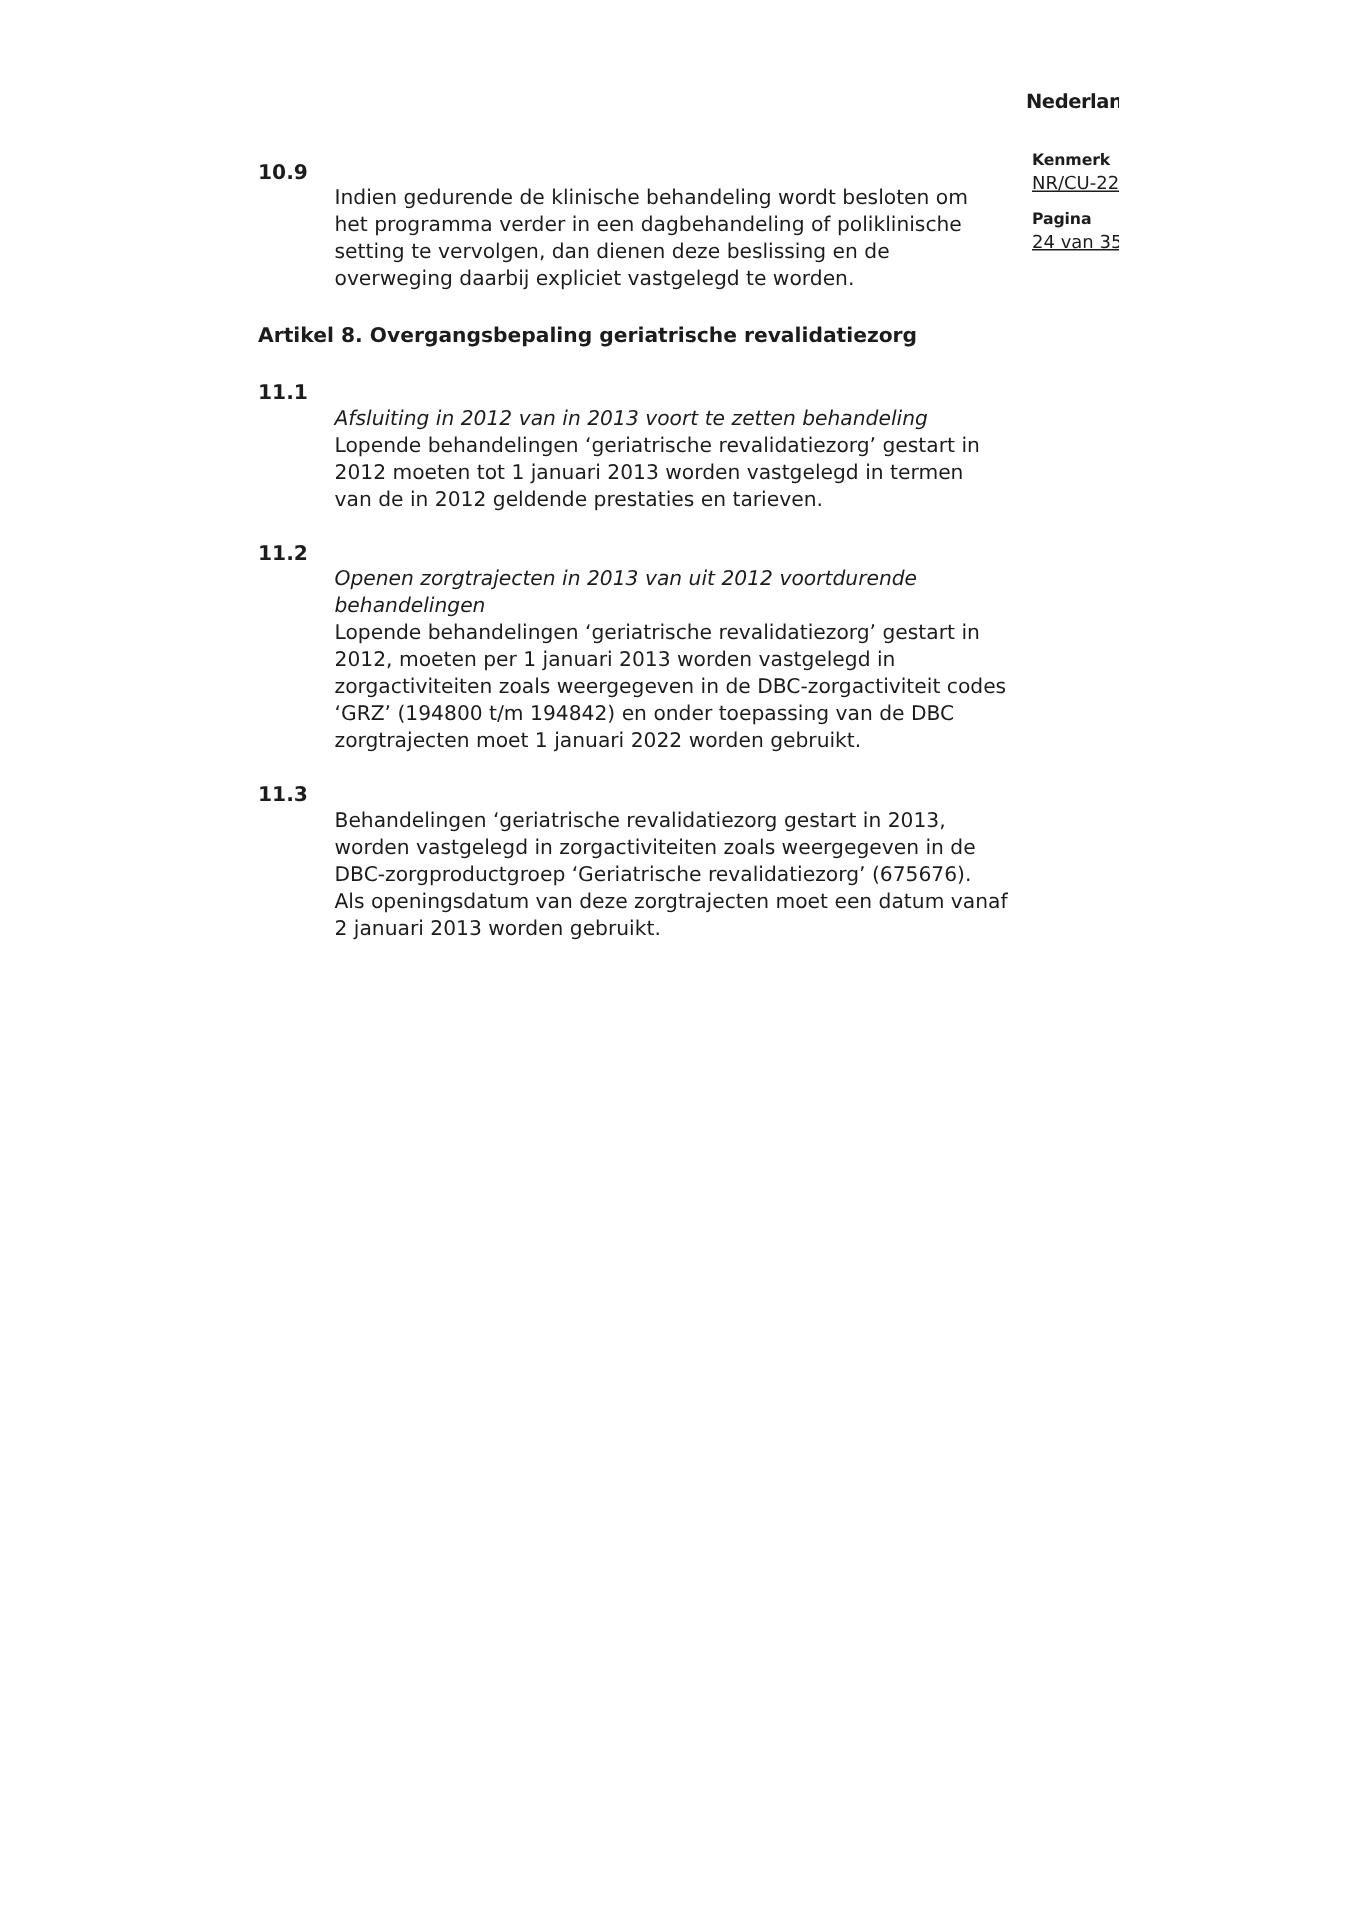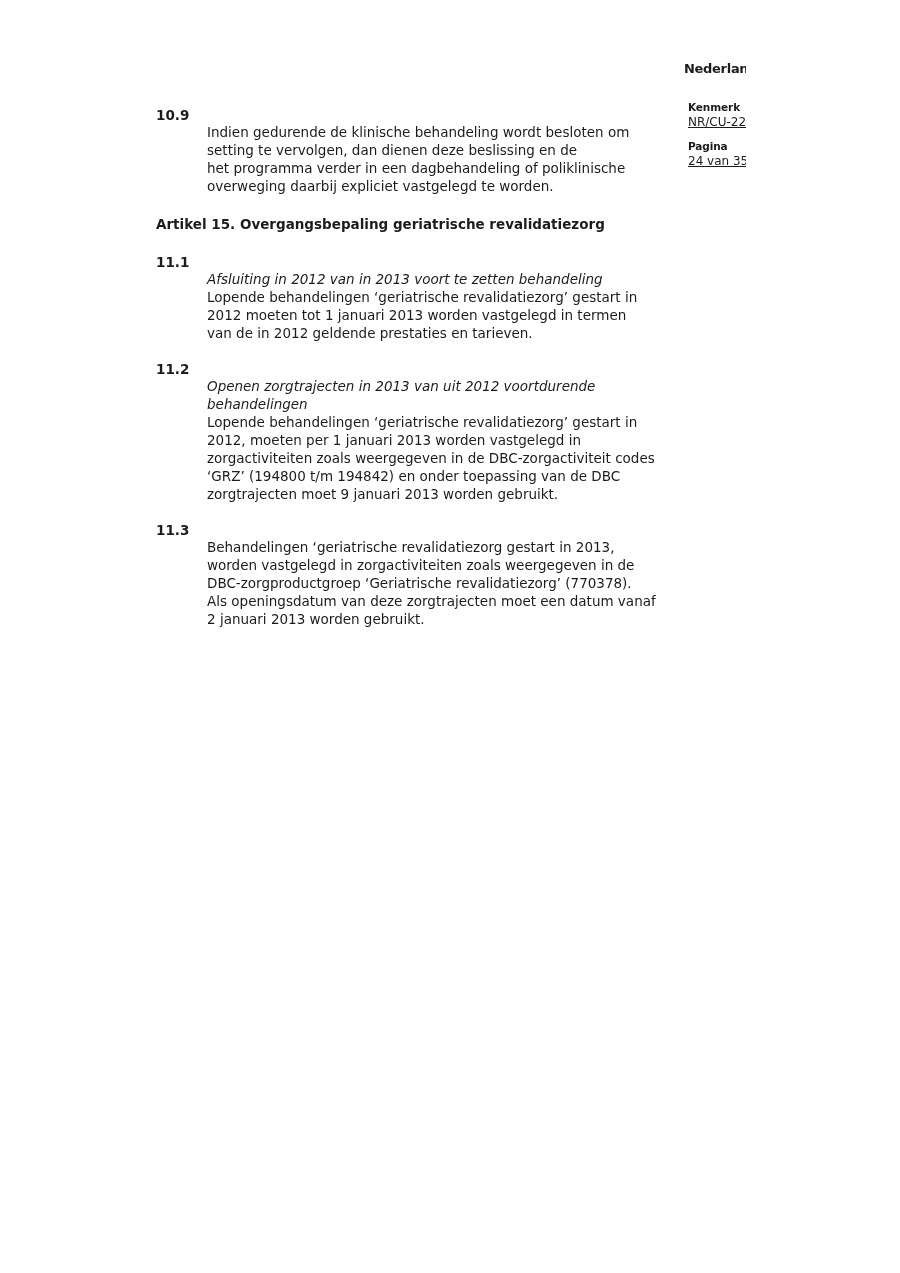--- a/index.html
+++ b/index.html
@@ -42,21 +42,21 @@
   .meta-value {
     font-size: 12px;
     line-height: 16px;
     margin-bottom: 9px;
     white-space: nowrap;
     text-decoration: underline;
   }
   
   .content {
     position: absolute;
-    left: 156px;
+    left: 172px;
     top: 106px;
     width: 516px;
   }
   .clause {
     display: flex;
     margin-bottom: 18px;
   }
   .clause-num {
     width: 51px;
     flex-shrink: 0;
@@ -98,28 +98,28 @@
     <div class="meta-value">24 van 35</div>
   </aside>
 
   <main class="content">
 
     <section class="clause">
       <div class="clause-num">10.9</div>
       <div class="clause-text">
         <div class="body-lines">
             <div class="line">Indien gedurende de klinische behandeling wordt besloten om</div>
+            <div class="line">het programma verder in een dagbehandeling of poliklinische</div>
             <div class="line">setting te vervolgen, dan dienen deze beslissing en de</div>
-            <div class="line">het programma verder in een dagbehandeling of poliklinische</div>
             <div class="line">overweging daarbij expliciet vastgelegd te worden.</div>
           </div>
       </div>
     </section>
 
-    <h1 class="article-heading">Artikel 15. Overgangsbepaling geriatrische revalidatiezorg</h1>
+    <h1 class="article-heading">Artikel 8. Overgangsbepaling geriatrische revalidatiezorg</h1>
 
     <section class="clause">
       <div class="clause-num">11.1</div>
       <div class="clause-text">
         <div class="title-lines">
             <div class="line">Afsluiting in 2012 van in 2013 voort te zetten behandeling</div>
           </div>
         <div class="body-lines">
             <div class="line">Lopende behandelingen ‘geriatrische revalidatiezorg’ gestart in</div>
             <div class="line">2012 moeten tot 1 januari 2013 worden vastgelegd in termen</div>
@@ -133,32 +133,32 @@
       <div class="clause-text">
         <div class="title-lines">
             <div class="line">Openen zorgtrajecten in 2013 van uit 2012 voortdurende</div>
             <div class="line">behandelingen</div>
           </div>
         <div class="body-lines">
             <div class="line">Lopende behandelingen ‘geriatrische revalidatiezorg’ gestart in</div>
             <div class="line">2012, moeten per 1 januari 2013 worden vastgelegd in</div>
             <div class="line">zorgactiviteiten zoals weergegeven in de DBC-zorgactiviteit codes</div>
             <div class="line">‘GRZ’ (194800 t/m 194842) en onder toepassing van de DBC</div>
-            <div class="line">zorgtrajecten moet 9 januari 2013 worden gebruikt.</div>
+            <div class="line">zorgtrajecten moet 1 januari 2022 worden gebruikt.</div>
           </div>
       </div>
     </section>
 
     <section class="clause">
       <div class="clause-num">11.3</div>
       <div class="clause-text">
         <div class="body-lines">
             <div class="line">Behandelingen ‘geriatrische revalidatiezorg gestart in 2013,</div>
             <div class="line">worden vastgelegd in zorgactiviteiten zoals weergegeven in de</div>
-            <div class="line">DBC-zorgproductgroep ‘Geriatrische revalidatiezorg’ (770378).</div>
+            <div class="line">DBC-zorgproductgroep ‘Geriatrische revalidatiezorg’ (675676).</div>
             <div class="line">Als openingsdatum van deze zorgtrajecten moet een datum vanaf</div>
             <div class="line">2 januari 2013 worden gebruikt.</div>
           </div>
       </div>
     </section>
 
   </main>
 
 </div>
 

